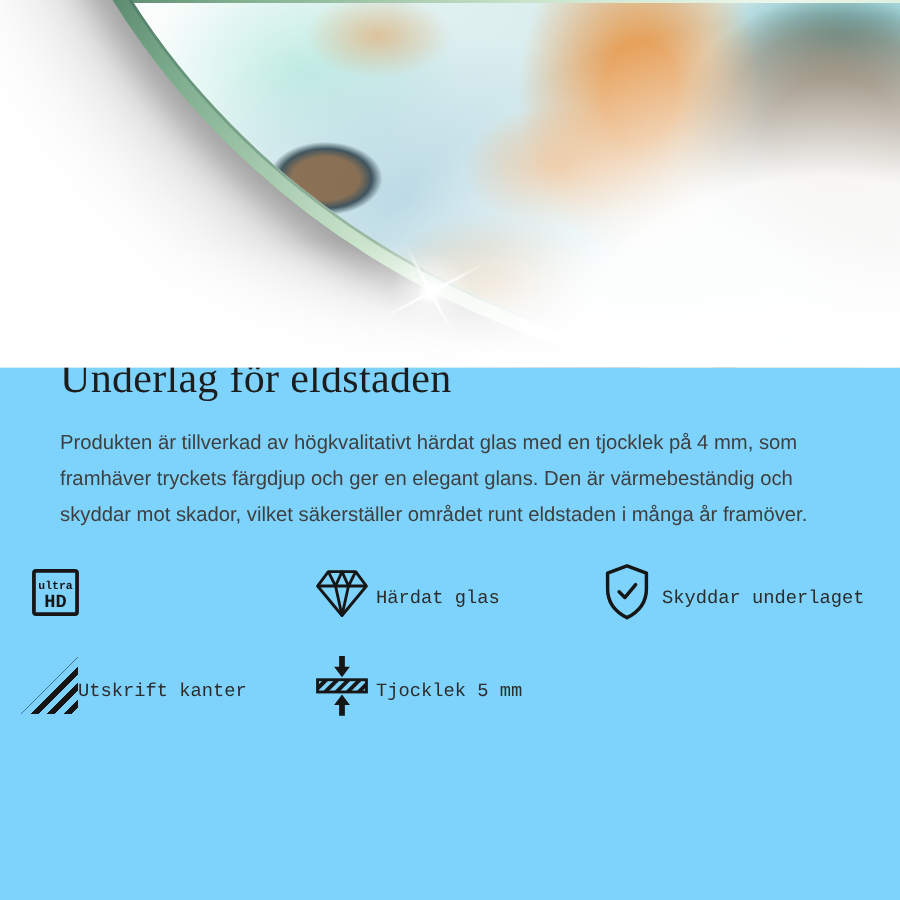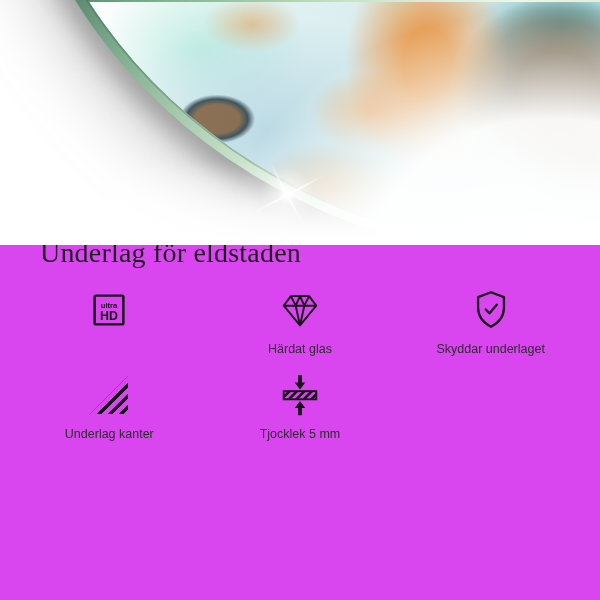--- a/index.html
+++ b/index.html
@@ -1,17 +1,17 @@
 <!DOCTYPE html>
 <html><head>
 <meta charset="utf-8">
 <style>
   * { margin:0; padding:0; box-sizing:border-box; }
   html,body { width:600px; background:#fff; font-family:"Liberation Sans", sans-serif; }
-  .page { position:relative; width:600px; height:600px; background:#d946ef; overflow:hidden; }
+  .page { position:relative; width:600px; height:600px; background:#7dd3fc; overflow:hidden; }
 
   
   .photo { position:relative; width:600px; height:245px; overflow:hidden; background:#fff; }
   .disc {
     position:absolute; left:0; top:-780px; width:1120px; height:1040px;
     border-radius:50%; overflow:hidden; background:#8db897;
     box-shadow:-8px 12px 22px rgba(110,110,110,.5), -22px 28px 64px rgba(140,140,140,.38);
   }
   
   .disc::before {
@@ -66,21 +66,21 @@
   }
   .desc {
     margin-top:13px; width:530px; font-size:13.5px; line-height:24px; color:#3f3f3f;
   }
 
   
   .features {
     margin-top:16px; padding:0 14px;
     display:grid; grid-template-columns:repeat(3,1fr); row-gap:14px;
   }
-  .feature { display:flex; flex-direction:column; align-items:center; }
+  .feature { display:flex; flex-direction:row; align-items:center;font-family:Liberation Mono, monospace; }
   .icon-wrap { height:48px; display:flex; align-items:center; justify-content:center; }
   .feature-label { margin-top:8px; font-size:12.5px; line-height:15px; color:#2c2c2c; text-align:center; }
   .stripes-triangle {
     width:38px; height:38px;
     clip-path:polygon(0 100%, 100% 0, 100% 100%);
     background:repeating-linear-gradient(135deg, #161616 0 3.8px, transparent 3.8px 7.8px);
   }
   svg { display:block; }
 </style>
 </head>
@@ -95,20 +95,21 @@
       </div>
     </div>
     <div class="photo-fade"></div>
     <div class="sparkle"></div>
   </div>
 
   <div class="content">
     <h1 class="title">
       <span>Underlag för eldstaden</span><br>
     </h1>
+    <p class="desc">Produkten är tillverkad av högkvalitativt härdat glas med en tjocklek på 4 mm, som framhäver tryckets färgdjup och ger en elegant glans. Den är värmebeständig och skyddar mot skador, vilket säkerställer området runt eldstaden i många år framöver.</p>
   </div>
 
   <div class="features">
 
 
     <div class="feature">
       <div class="icon-wrap">
         <svg width="46" height="46" viewBox="0 0 48 48">
           <rect x="9" y="9" width="30" height="30" rx="1.5" fill="none" stroke="#161616" stroke-width="2.6"></rect>
           <text x="24" y="21.5" text-anchor="middle" font-size="8" font-weight="700" fill="#161616">ultra</text>
@@ -136,21 +137,21 @@
           <path d="M18.5 23.5 L22.5 27.5 L30 18.5"></path>
         </svg>
       </div>
       <div class="feature-label">Skyddar underlaget</div>
     </div>
 
     <div class="feature">
       <div class="icon-wrap">
         <div class="stripes-triangle"></div>
       </div>
-      <div class="feature-label">Underlag kanter</div>
+      <div class="feature-label">Utskrift kanter</div>
     </div>
 
     <div class="feature">
       <div class="icon-wrap">
         <svg width="46" height="46" viewBox="0 0 48 48">
           <defs>
             <pattern id="hatchA" width="5.5" height="5.5" patternUnits="userSpaceOnUse" patternTransform="rotate(45)">
               <rect width="2.75" height="5.5" fill="#161616"></rect>
             </pattern>
           </defs>

